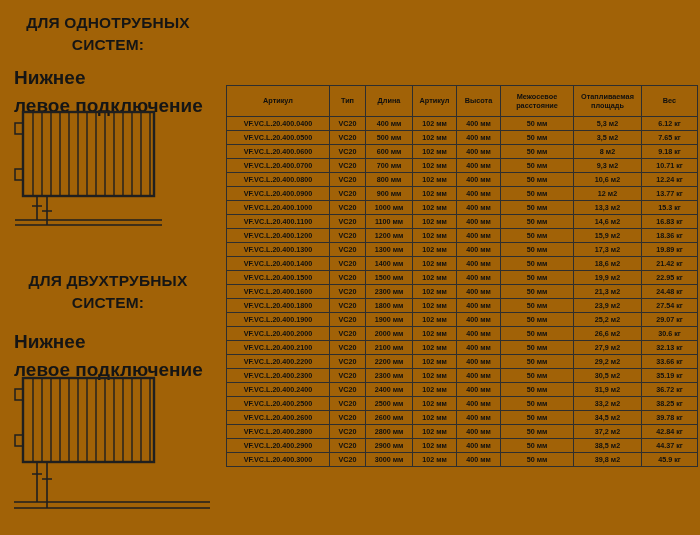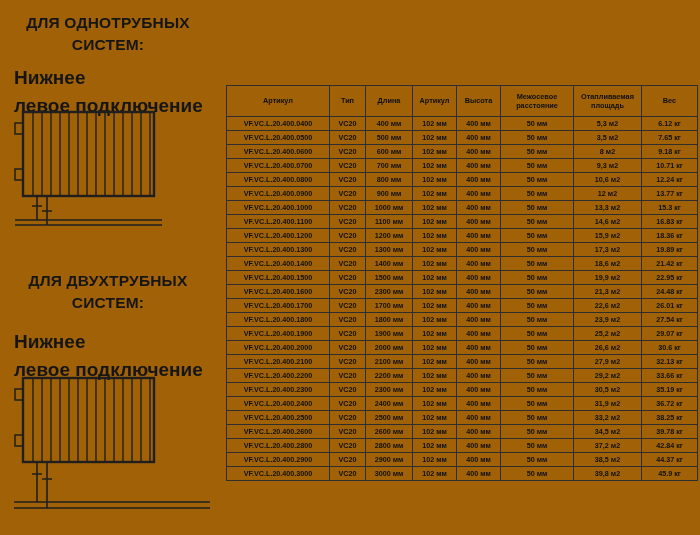--- a/index.html
+++ b/index.html
@@ -223,30 +223,20 @@
             <td class="c0">VF.VC.L.20.400.1600</td>
             <td class="c1">VC20</td>
             <td class="c2">2300 мм</td>
             <td class="c3">102 мм</td>
             <td class="c4">400 мм</td>
             <td class="c5">50 мм</td>
             <td class="c6">21,3 м2</td>
             <td class="c7">24.48 кг</td>
           </tr>
           <tr>
-            <td class="c0">VF.VC.L.20.400.1700</td>
-            <td class="c1">VC20</td>
-            <td class="c2">1700 мм</td>
-            <td class="c3">102 мм</td>
-            <td class="c4">400 мм</td>
-            <td class="c5">50 мм</td>
-            <td class="c6">22,6 м2</td>
-            <td class="c7">26.01 кг</td>
-          </tr>
-          <tr>
             <td class="c0">VF.VC.L.20.400.1800</td>
             <td class="c1">VC20</td>
             <td class="c2">1800 мм</td>
             <td class="c3">102 мм</td>
             <td class="c4">400 мм</td>
             <td class="c5">50 мм</td>
             <td class="c6">23,9 м2</td>
             <td class="c7">27.54 кг</td>
           </tr>
           <tr>

